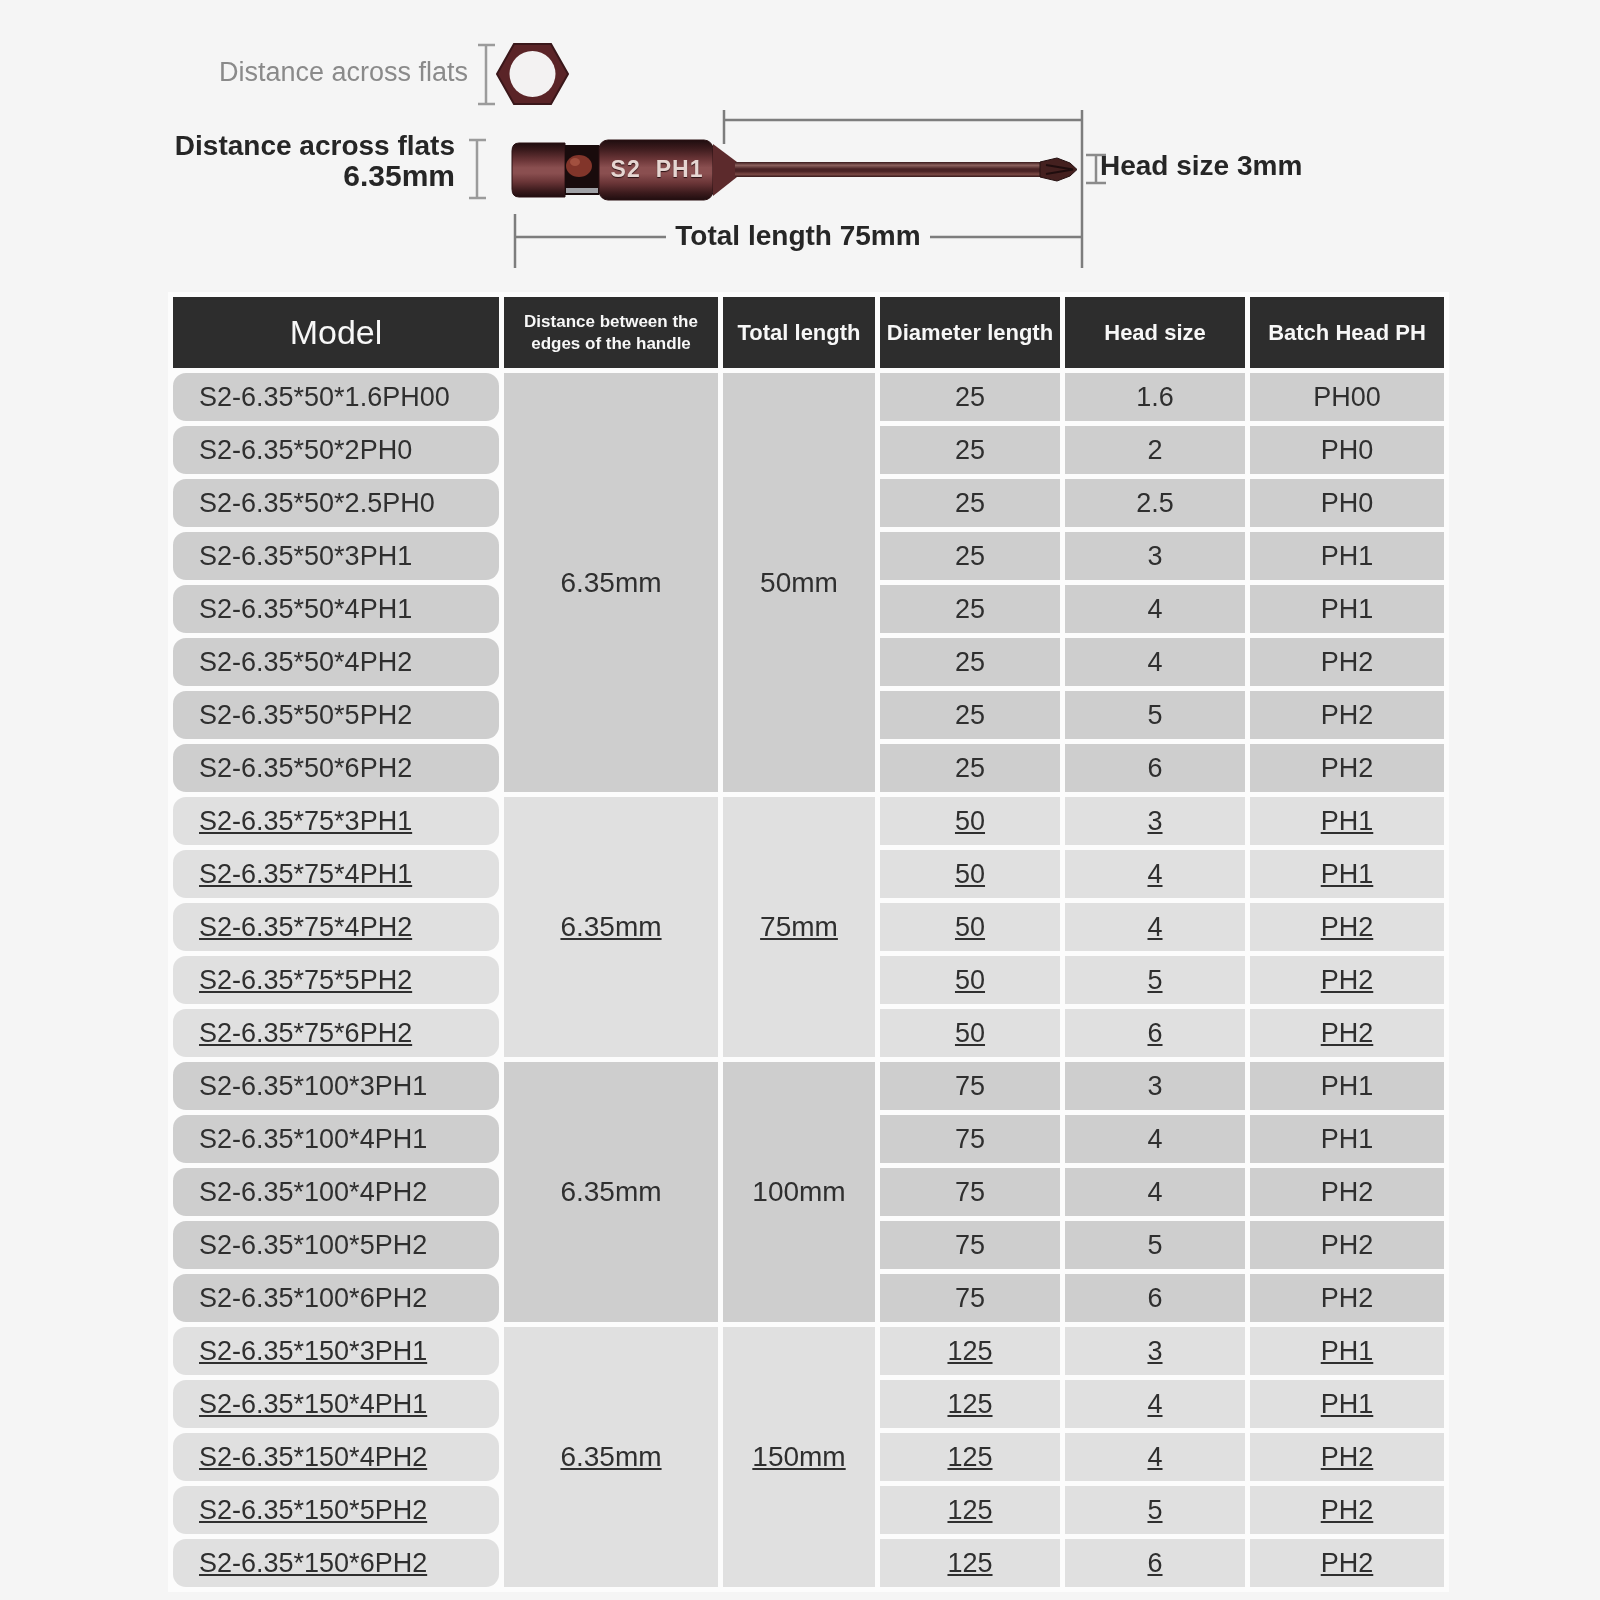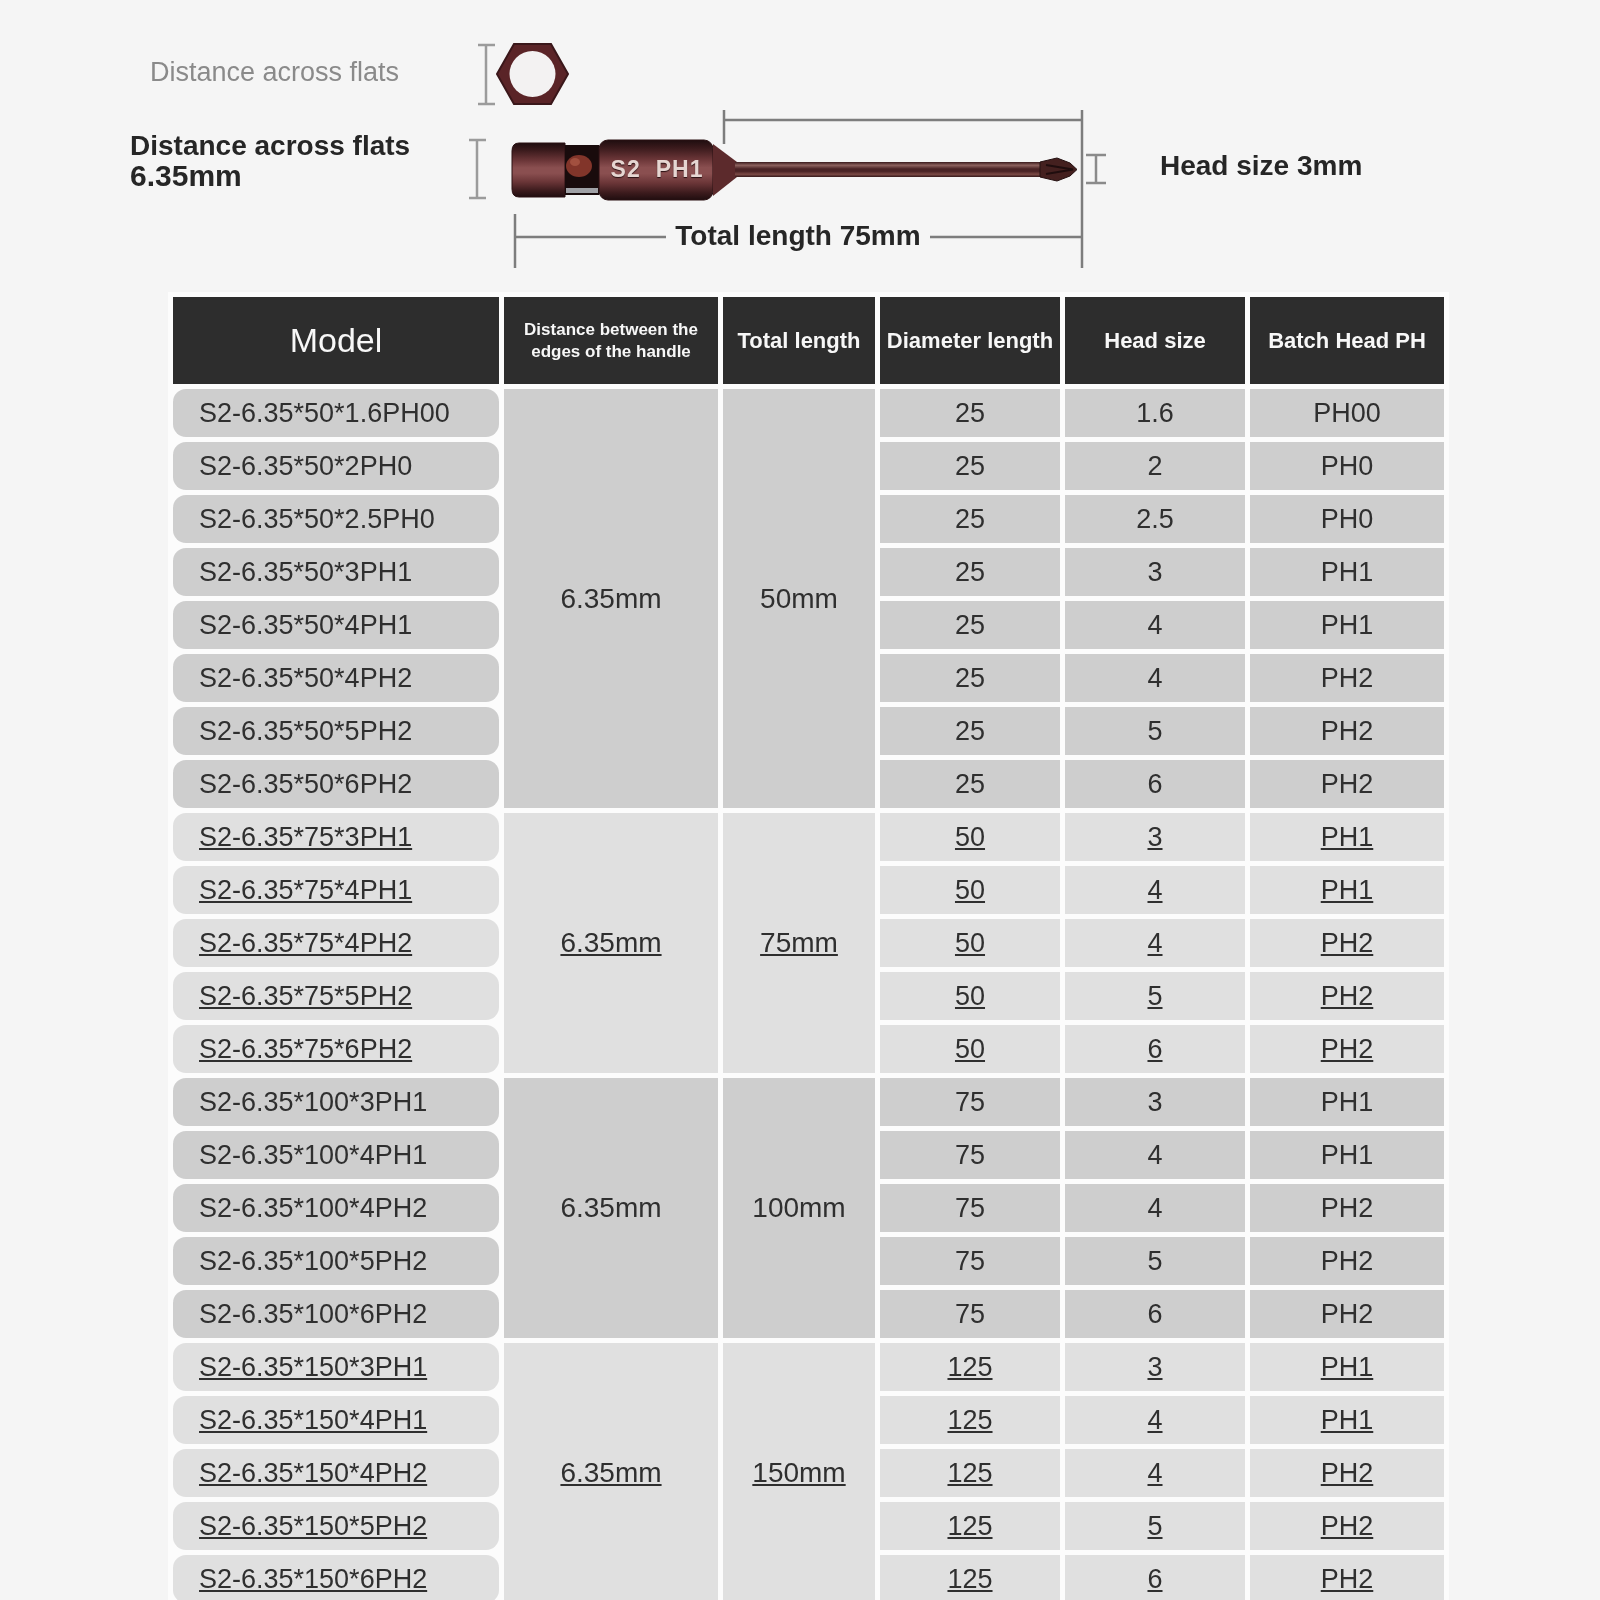--- a/index.html
+++ b/index.html
@@ -8,45 +8,45 @@
     background:#f5f5f5;
     position:relative;
     overflow:hidden;
     font-family:"Liberation Sans", sans-serif;
   }
   
   .diagram{position:absolute;left:0;top:0;width:1600px;height:295px;}
   .diagram svg{position:absolute;left:0;top:0;}
   .dlabel{position:absolute;white-space:nowrap;color:#262626;font-weight:bold;font-size:28px;line-height:30px;}
   .dlabel.gray{color:#8a8a8a;font-weight:400;font-size:27px;}
-  .right-align{text-align:left;}
+  .right-align{text-align:right;}
   .center-align{text-align:center;}
   #lbl-flats-top{left:150px;top:57px;width:318px;}
   #lbl-flats-bold{left:130px;top:131px;width:325px;}
   #lbl-flats-mm{left:130px;top:161px;width:325px;font-size:30px;}
   #lbl-diameter{left:703px;top:84px;width:400px;}
-  #lbl-headsize{left:1160px;top:151px;}
+  #lbl-headsize{left:1100px;top:151px;}
   #lbl-total{left:598px;top:221px;width:400px;}
   #bit-marking{
     position:absolute;left:598px;top:156px;width:118px;
     display:flex;justify-content:center;gap:15px;
     color:#e6d6d2;font-weight:bold;font-size:23px;letter-spacing:1px;
     text-shadow:0 1px 1px #2a1113;
     align-items:flex-end;
   }
   
   table.spec{
     position:absolute;left:168px;top:292px;
     border-collapse:separate;border-spacing:5px;
     background:#fcfcfc;table-layout:fixed;
   }
   table.spec th{
     background:#2d2d2d;color:#f7f7f7;
     height:63px;vertical-align:middle;text-align:center;
-    font-weight:bold;font-size:22px;padding:12px 6px;
+    font-weight:bold;font-size:22px;padding:4px 6px;
   }
   table.spec th.model-h{font-size:34px;font-weight:400;}
   table.spec th.handle-h{font-size:17px;line-height:1.25;font-weight:bold;}
   table.spec td{
     height:48px;vertical-align:middle;text-align:center;
     font-size:27px;color:#2f2f2f;padding:0;
   }
   table.spec td.model{text-align:left;padding-left:26px;border-radius:13px;}
   table.spec td.merge{font-size:28px;}
   table.spec tr.dark td{background:#cecece;}

